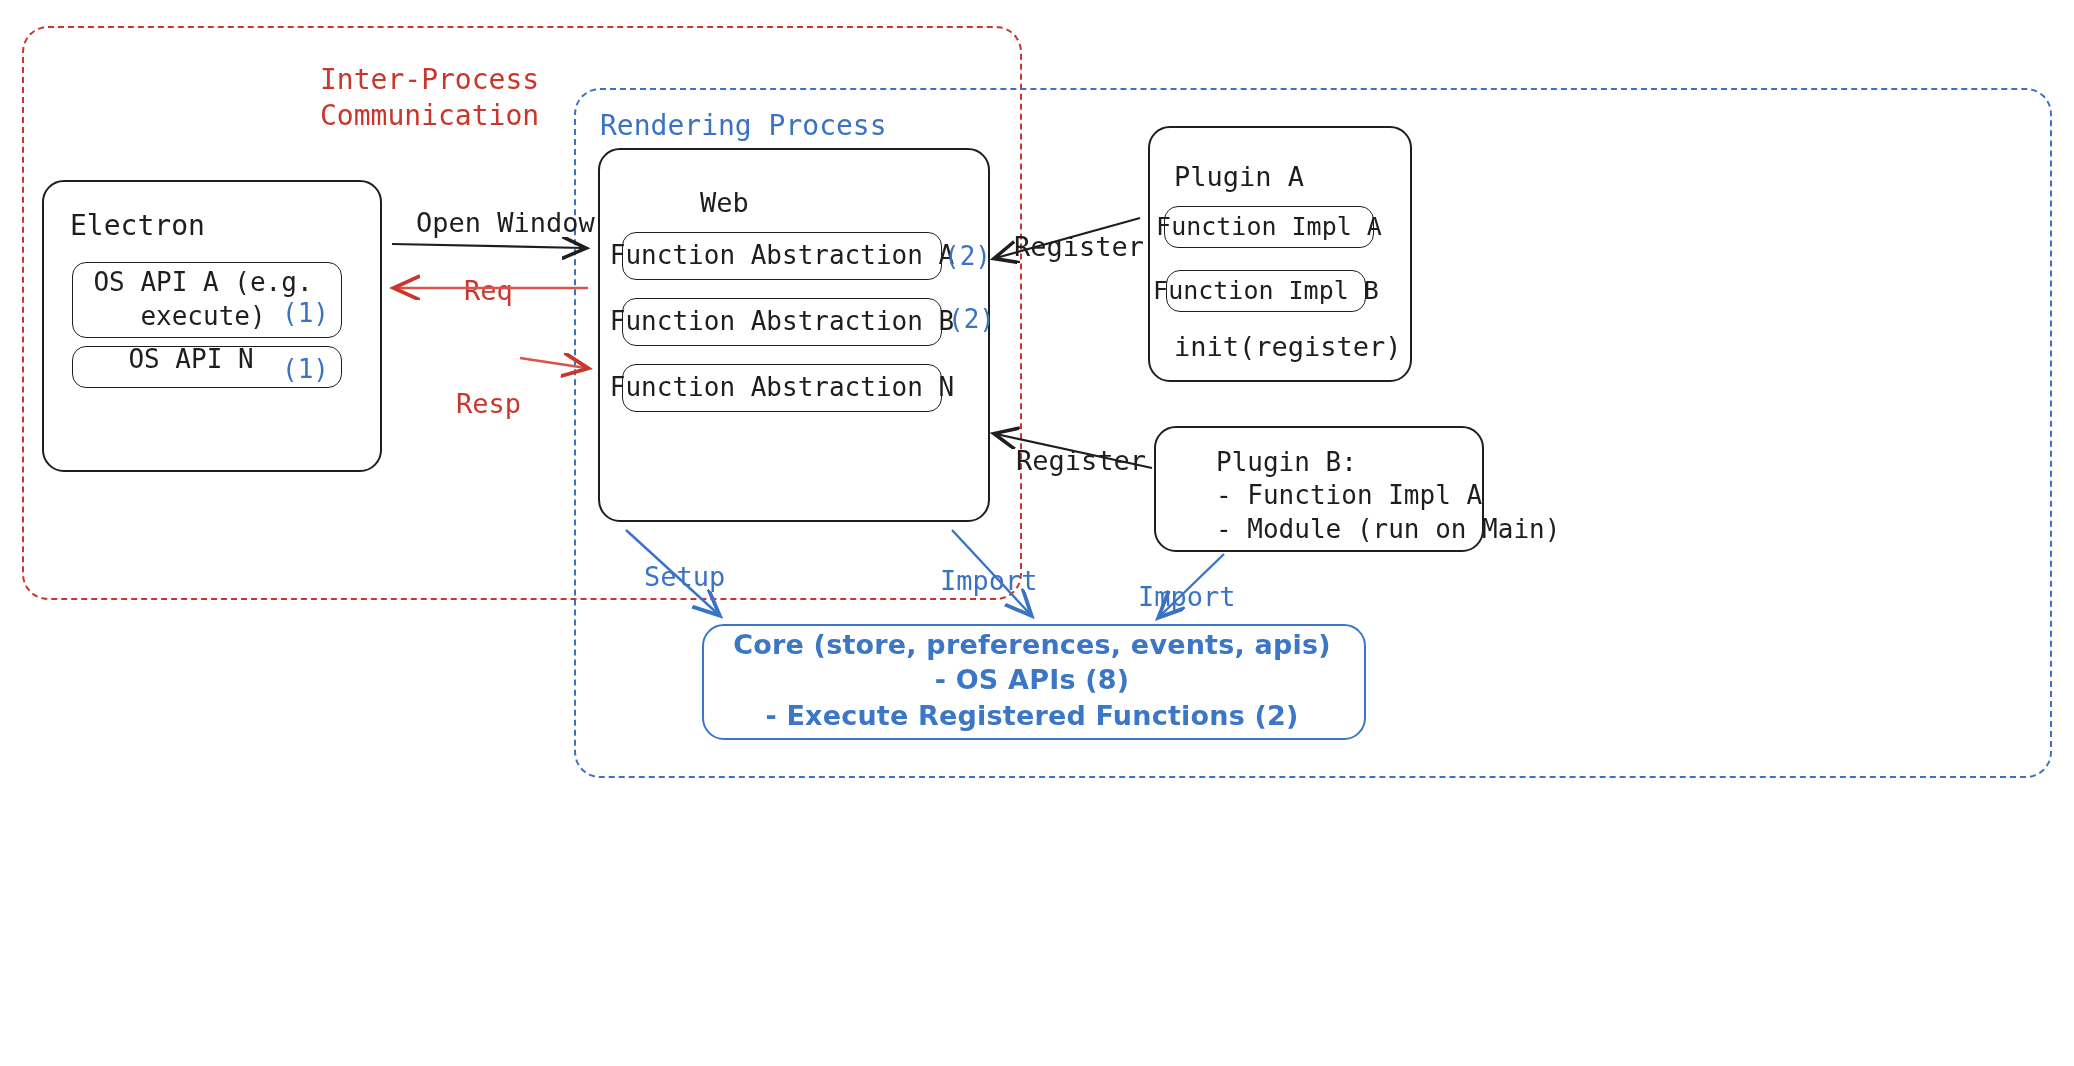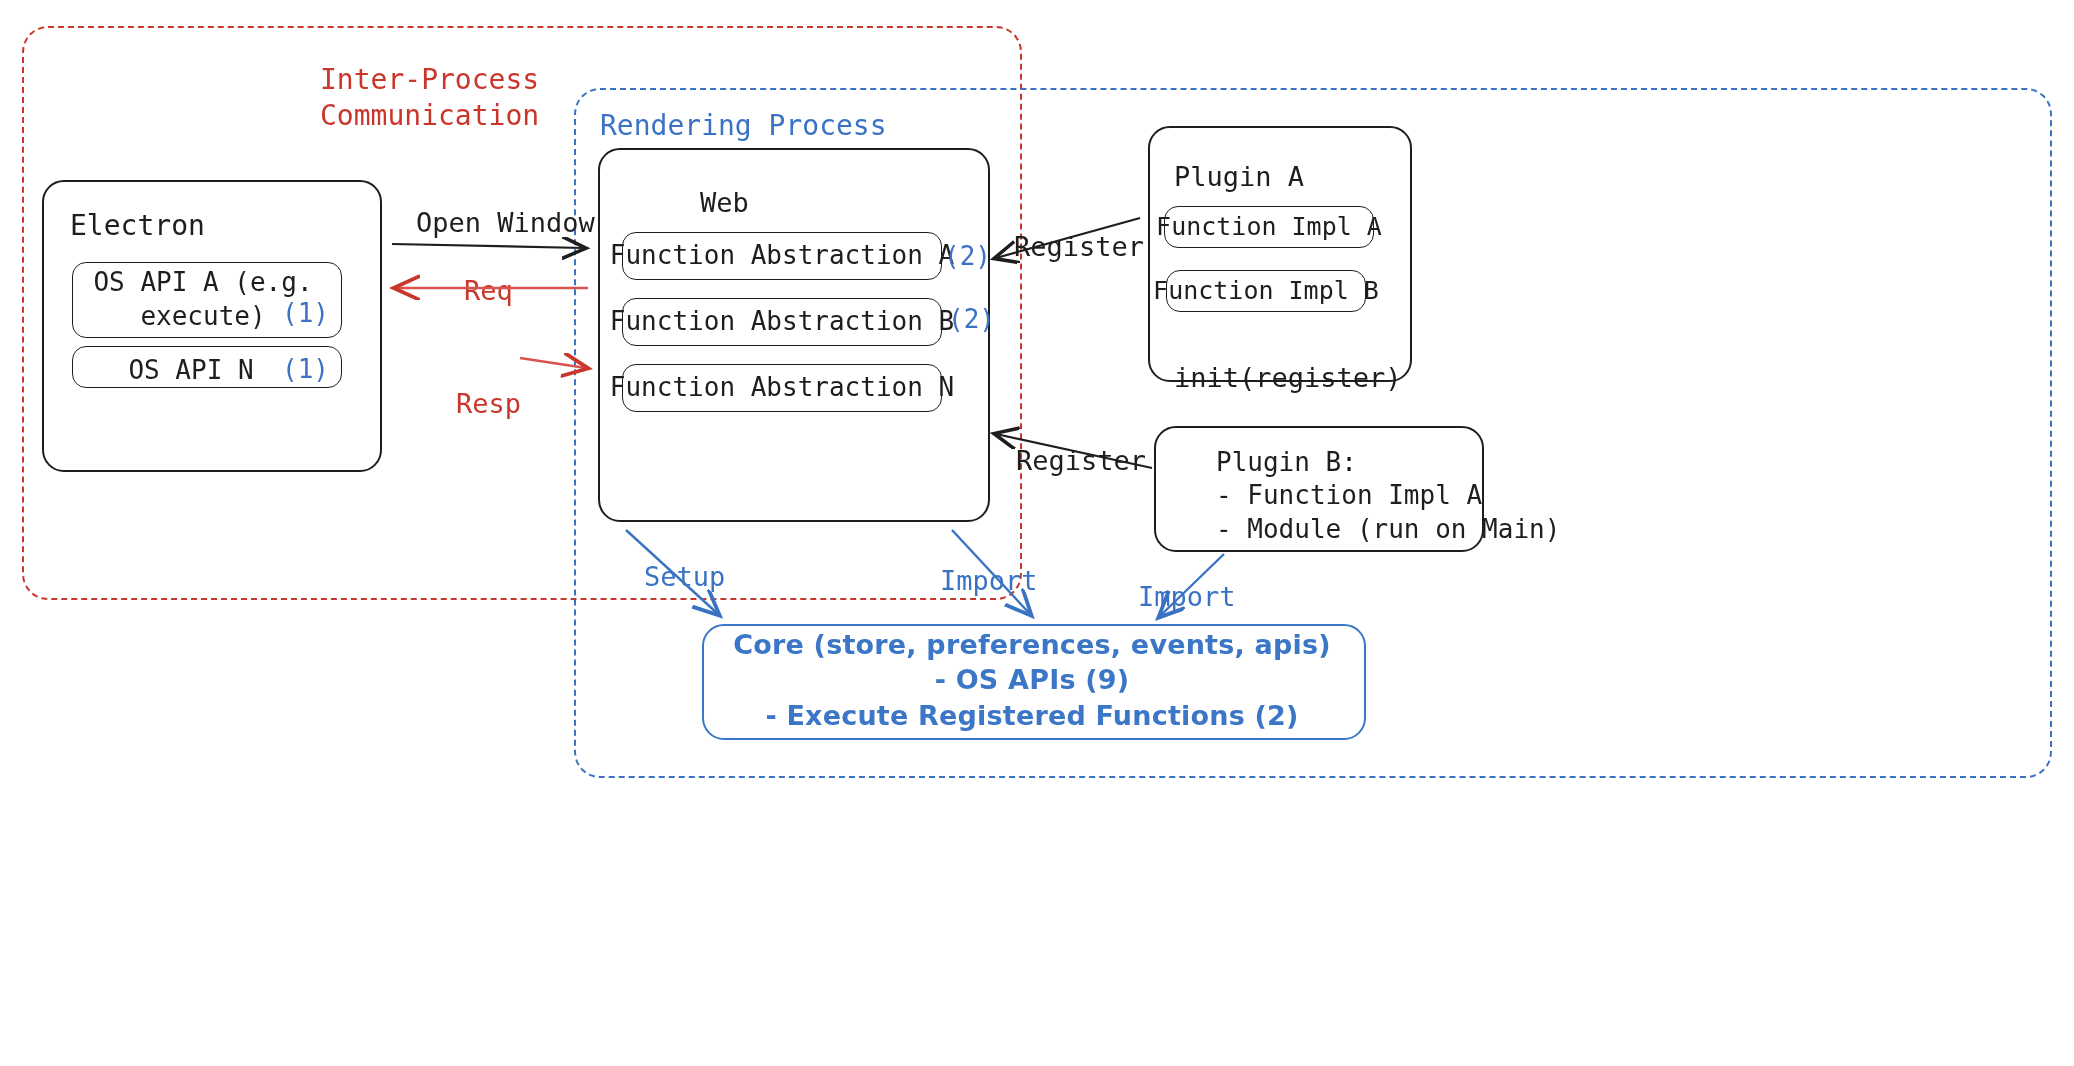--- a/index.html
+++ b/index.html
@@ -64,21 +64,21 @@
 
   <div class="box" style="left:42px;top:180px;width:340px;height:292px;"></div>
   <div class="txt mono sz-28 t-blk" style="left:70px;top:208px;">Electron</div>
 
   <div class="box inner" style="left:72px;top:262px;width:270px;height:76px;"></div>
   <div class="label-center mono sz-26 t-blk" style="left:72px;top:262px;width:262px;height:76px;">OS API A (e.g.
 execute)</div>
   <div class="txt mono sz-26 t-blu" style="left:282px;top:297px;">(1)</div>
 
   <div class="box inner" style="left:72px;top:346px;width:270px;height:42px;"></div>
-  <div class="label-center mono sz-26 t-blk" style="left:60px;top:346px;width:262px;height:50px;">OS API N</div>
+  <div class="label-center mono sz-26 t-blk" style="left:60px;top:335px;width:262px;height:50px;">OS API N</div>
   <div class="txt mono sz-26 t-blu" style="left:282px;top:353px;">(1)</div>
 
   <div class="box" style="left:598px;top:148px;width:392px;height:374px;"></div>
   <div class="txt mono sz-27 t-blk" style="left:700px;top:186px;">Web</div>
 
   <div class="box inner" style="left:622px;top:232px;width:320px;height:48px;"></div>
   <div class="label-center mono sz-26 t-blk" style="left:622px;top:232px;width:320px;height:48px;">Function Abstraction A</div>
   <div class="txt mono sz-26 t-blu" style="left:944px;top:240px;">(2)</div>
 
   <div class="box inner" style="left:622px;top:298px;width:320px;height:48px;"></div>
@@ -91,31 +91,31 @@
 
   <div class="box" style="left:1148px;top:126px;width:264px;height:256px;"></div>
   <div class="txt mono sz-27 t-blk" style="left:1174px;top:160px;">Plugin A</div>
 
   <div class="box inner" style="left:1164px;top:206px;width:210px;height:42px;"></div>
   <div class="label-center mono sz-25 t-blk" style="left:1164px;top:206px;width:210px;height:42px;">Function Impl A</div>
 
   <div class="box inner" style="left:1166px;top:270px;width:200px;height:42px;"></div>
   <div class="label-center mono sz-25 t-blk" style="left:1166px;top:270px;width:200px;height:42px;">Function Impl B</div>
 
-  <div class="txt mono sz-27 t-blk" style="left:1174px;top:330px;margin-top:31px;">init(register)</div>
+  <div class="txt mono sz-27 t-blk" style="left:1174px;top:330px;">init(register)</div>
 
   <div class="box" style="left:1154px;top:426px;width:330px;height:126px;"></div>
   <div class="txt mono sz-26 t-blk" style="left:1172px;top:446px;margin-left:44px;">Plugin B:
 - Function Impl A
 - Module (run on Main)</div>
 
   <div style="position:absolute;left:702px;top:624px;width:660px;height:112px;
               border:2.4px solid #3b76c7;border-radius:22px;"></div>
   <div class="label-center core-text" style="left:702px;top:624px;width:660px;height:112px;">Core (store, preferences, events, apis)
-- OS APIs (9)
+- OS APIs (8)
 - Execute Registered Functions (2)</div>
 
   <div class="txt mono sz-27 t-blk" style="left:416px;top:206px;">Open Window</div>
   <div class="txt mono sz-27 t-red" style="left:464px;top:274px;">Req</div>
   <div class="txt mono sz-27 t-red" style="left:456px;top:342px;margin-top:45px;">Resp</div>
   <div class="txt mono sz-27 t-blk" style="left:1014px;top:230px;">Register</div>
   <div class="txt mono sz-27 t-blk" style="left:1016px;top:444px;">Register</div>
   <div class="txt mono sz-27 t-blu" style="left:644px;top:560px;">Setup</div>
   <div class="txt mono sz-27 t-blu" style="left:940px;top:564px;">Import</div>
   <div class="txt mono sz-27 t-blu" style="left:1138px;top:580px;">Import</div>

